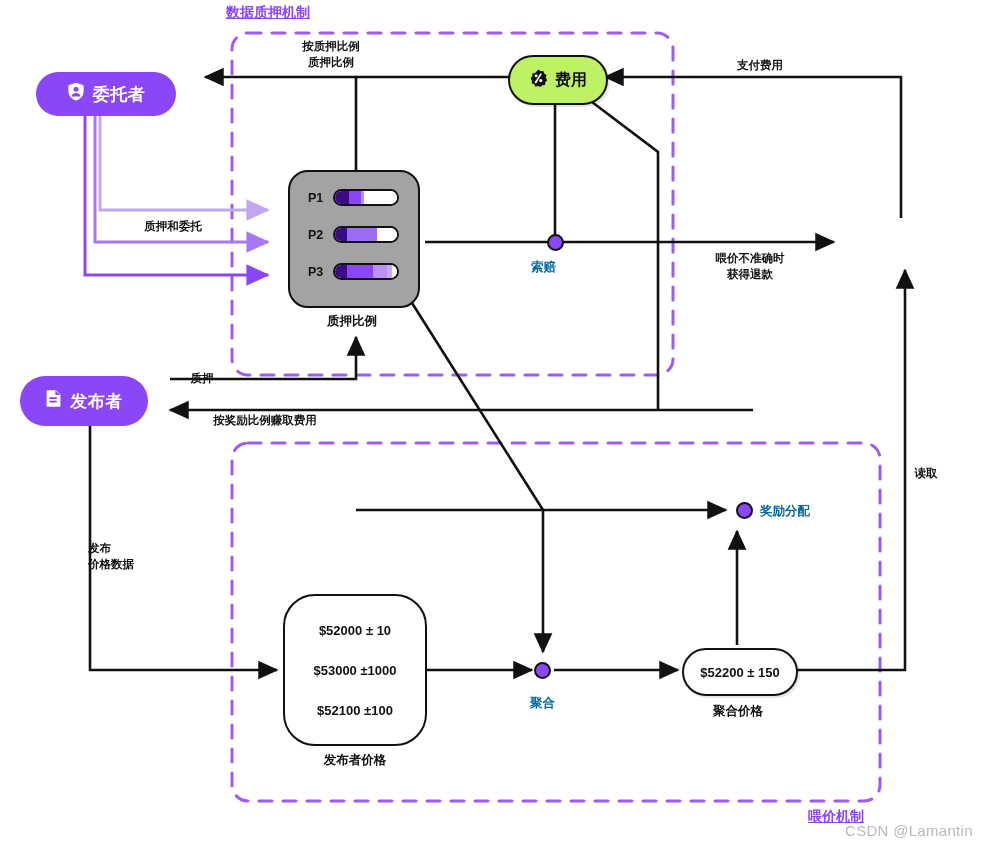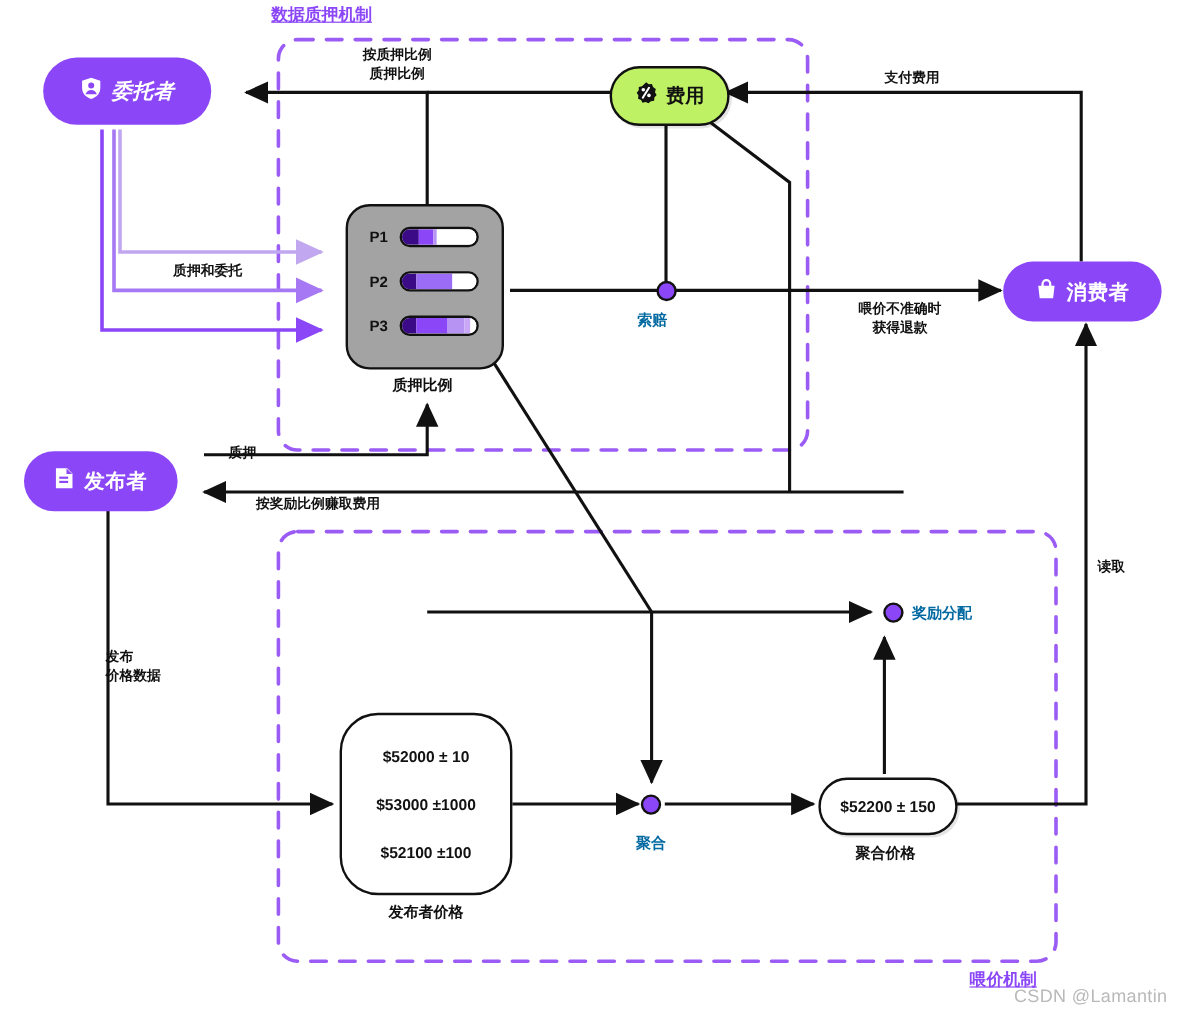--- a/index.html
+++ b/index.html
@@ -100,21 +100,21 @@
     <path d="M796,670 L905,670 L905,270" fill="none" stroke="#111" stroke-width="2.6" marker-end="url(#ah-black)"></path>
 
     <path d="M100,108 L100,210 L268,210" fill="none" stroke="#c0a7ef" stroke-width="3" marker-end="url(#ah-light)"></path>
     <path d="M95,108 L95,242 L268,242" fill="none" stroke="#a678f3" stroke-width="3" marker-end="url(#ah-mid)"></path>
     <path d="M85,108 L85,275 L268,275" fill="none" stroke="#8b46f7" stroke-width="3" marker-end="url(#ah-dark)"></path>
   </svg>
 
   <div class="regionlabel" style="left:226px;top:4px;">数据质押机制</div>
   <div class="regionlabel" style="left:808px;top:808px;">喂价机制</div>
 
-  <div class="pill" style="left:36px;top:48px;width:140px;height:56px;font-style:italic;">
+  <div class="pill" style="left:36px;top:72px;width:140px;height:44px;">
     <span>
       <svg width="18" height="19" viewBox="0 0 18 19">
         <path d="M9 0.7 L16.6 3.2 V9.2 C16.6 14 13.3 17.2 9 18.4 C4.7 17.2 1.4 14 1.4 9.2 V3.2 Z" fill="#ffffff"></path>
         <circle cx="9" cy="7.2" r="2.5" fill="#8b46f7"></circle>
         <path d="M4.3 14.6 C5.1 11.9 6.9 10.9 9 10.9 C11.1 10.9 12.9 11.9 13.7 14.6 Z" fill="#8b46f7"></path>
       </svg>
     </span>
     <span>委托者</span>
   </div>
 
@@ -123,29 +123,20 @@
       <svg width="17" height="19" viewBox="0 0 17 19">
         <path d="M1.6 1.2 H11 L15.4 5.6 V17.8 H1.6 Z" fill="#ffffff"></path>
         <path d="M10.4 1.4 V6.1 H15.2" fill="#8b46f7"></path>
         <rect x="4.4" y="8.2" width="7.4" height="1.8" fill="#8b46f7"></rect>
         <rect x="4.4" y="11.7" width="7.4" height="1.8" fill="#8b46f7"></rect>
       </svg>
     </span>
     <span>发布者</span>
   </div>
 
-  <div class="pill" style="left:836px;top:218px;width:132px;height:50px;">
-    <span>
-      <svg width="18" height="18" viewBox="0 0 18 18">
-        <path d="M2.2 6.2 H15.8 L14.6 16.6 H3.4 Z" fill="#ffffff"></path>
-        <path d="M5.8 6.4 V4.8 C5.8 2.9 7.2 1.5 9 1.5 C10.8 1.5 12.2 2.9 12.2 4.8 V6.4" fill="none" stroke="#ffffff" stroke-width="1.9"></path>
-      </svg>
-    </span>
-    <span>消费者</span>
-  </div>
 
   <div class="feenode" style="left:508px;top:55px;width:96px;height:46px;">
     <span>
       <svg width="19" height="19" viewBox="0 0 19 19">
         <path d="M9.5 0.6 L11.6 2.3 L14.3 2.0 L15.2 4.6 L17.5 6.1 L16.8 8.8
                  L18.2 11.2 L16.3 13.2 L16.1 15.9 L13.4 16.3 L11.4 18.1
                  L9.0 17.0 L6.4 17.7 L5.2 15.3 L2.7 14.2 L3.0 11.5
                  L1.6 9.2 L3.3 7.2 L3.3 4.5 L6.0 3.9 Z" fill="#111"></path>
         <circle cx="7.1" cy="6.8" r="1.5" fill="#fff"></circle>
         <circle cx="11.8" cy="11.5" r="1.5" fill="#fff"></circle>

